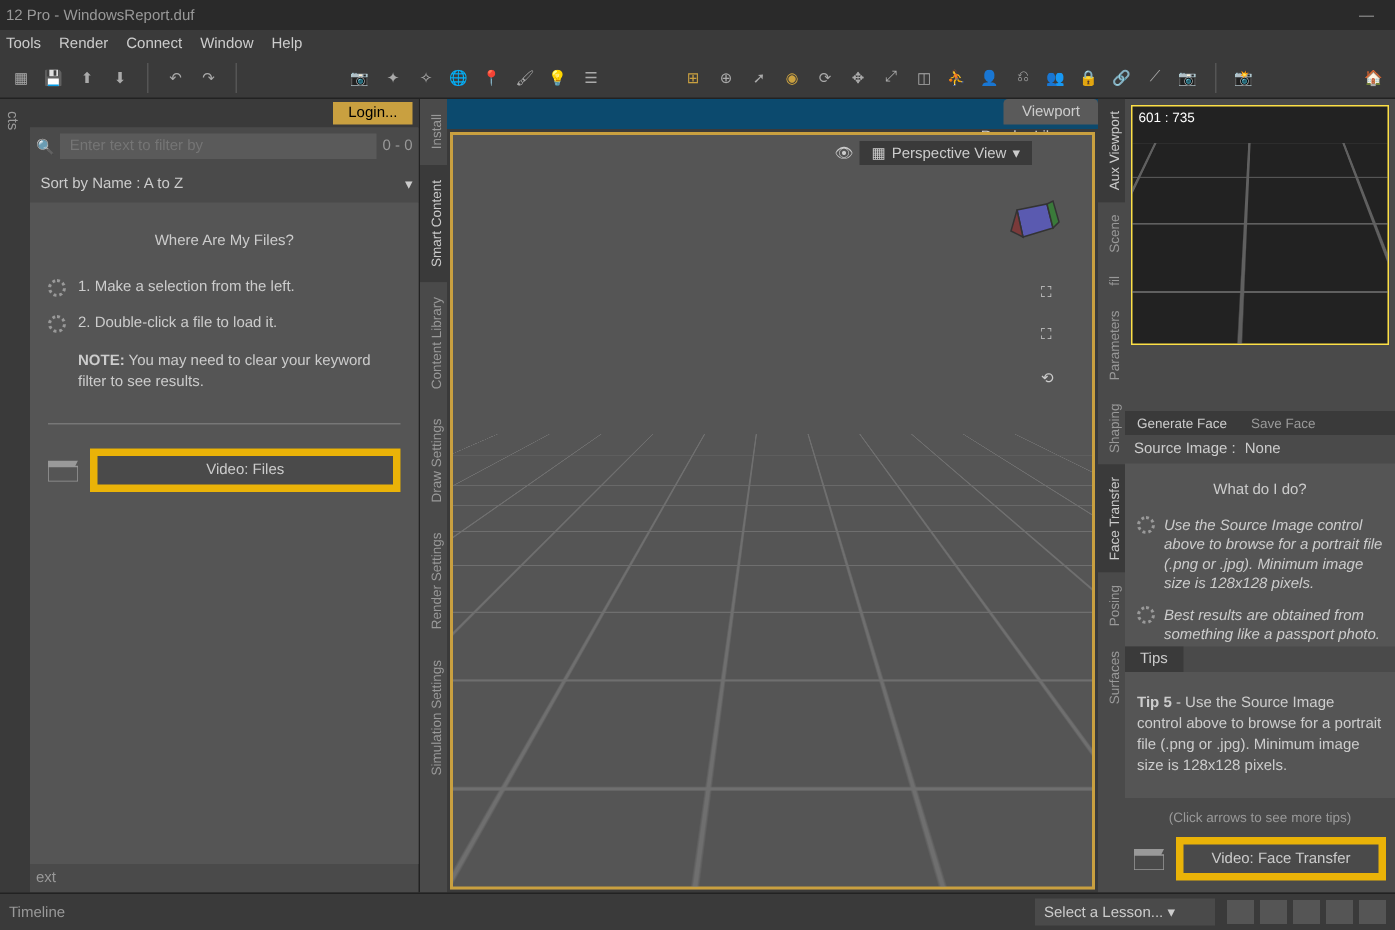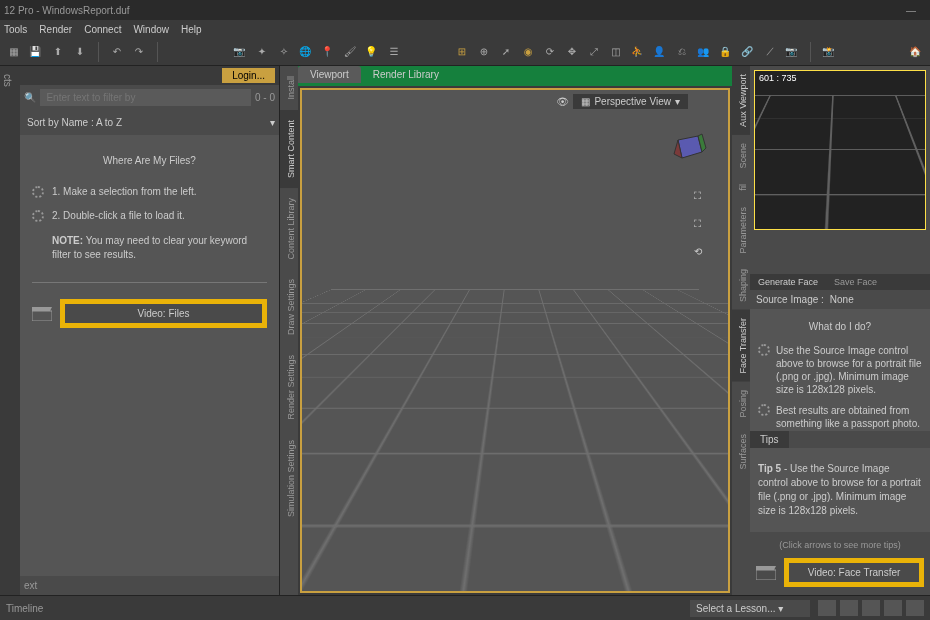--- a/index.html
+++ b/index.html
@@ -32,21 +32,21 @@
 .video-row { display: flex; align-items: center; gap: 8px; margin-bottom: 8px; }
 .clap-icon { width: 20px; height: 14px; color: #999; }
 .video-btn { flex: 1; background: #4a4a4a; border: 5px solid #eab308; color: #ccc; padding: 4px; text-align: center; cursor: pointer; }
 .bottom-left { height: 230px; background: #555; border-top: 1px solid #333; }
 .bottom-left .tabs { display: flex; background: #4a4a4a; }
 .bottom-left .tab { padding: 4px 10px; color: #999; cursor: pointer; }
 .vert-strip { width: 18px; background: #4a4a4a; display: flex; flex-direction: column; }
 .vert-strip .vtab { writing-mode: vertical-lr; transform: rotate(180deg); padding: 10px 2px; text-align: center; cursor: pointer; color: #999; font-size: 9px; }
 .vert-strip .vtab.active { background: #3a3a3a; color: #ccc; }
 .viewport-area { flex: 1; background: #3a3a3a; display: flex; flex-direction: column; }
-.vp-tabs { display: flex; background: #15803d; height: 20px; align-items: flex-start; }
+.vp-tabs { display: flex; background: #0c4a6e; height: 20px; align-items: flex-end; flex-direction: column; }
 .vp-tab { padding: 3px 12px; color: #ccc; cursor: pointer; border-radius: 3px 3px 0 0; }
 .vp-tab.active { background: #5a5a5a; }
 .viewport { flex: 1; background: #555; border: 2px solid #c9a040; position: relative; overflow: hidden; margin: 2px; }
 .grid-bg { position: absolute; inset: 0; background:
   linear-gradient(#888 1px, transparent 1px) 0 0 / 100% 40px,
   linear-gradient(90deg, #888 1px, transparent 1px) 0 0 / 40px 100%;
   transform: perspective(400px) rotateX(60deg) scale(2.5); transform-origin: center 70%; opacity: 0.5; }
 .vp-toolbar { position: absolute; top: 4px; right: 40px; display: flex; gap: 4px; align-items: center; }
 .vp-dropdown { background: #3a3a3a; color: #ccc; padding: 2px 8px; display: flex; gap: 4px; align-items: center; cursor: pointer; }
 .vp-cube { position: absolute; top: 40px; right: 20px; width: 40px; height: 40px; }
@@ -58,21 +58,21 @@
 .right-panel { width: 180px; background: #4a4a4a; display: flex; flex-direction: column; }
 .aux-vp { height: 160px; background: #222; border: 1px solid #fde047; margin: 4px; position: relative; overflow: hidden; }
 .aux-vp .grid-bg { opacity: 0.6; }
 .aux-coord { position: absolute; top: 2px; left: 4px; color: #fff; font-size: 9px; z-index: 2; }
 .right-tabs { display: flex; background: #3a3a3a; }
 .right-tab { padding: 3px 8px; cursor: pointer; color: #999; font-size: 9px; }
 .right-tab.active { color: #ccc; }
 .source-row { display: flex; padding: 4px 6px; gap: 6px; color: #ccc; background: #4a4a4a; }
 .right-content { flex: 1; background: #555; padding: 12px 8px; overflow: hidden; }
 .what-title { text-align: center; margin-bottom: 12px; }
-.bullet-item { display: flex; gap: 6px; margin-bottom: 8px; line-height: 1.3; }
+.bullet-item { display: flex; gap: 6px; margin-bottom: 8px; line-height: 1.3; font-style: italic; }
 .tips-tab { background: #3a3a3a; padding: 3px 10px; display: inline-block; color: #ccc; }
 .tips-content { background: #555; padding: 14px 8px; line-height: 1.4; }
 .click-arrows { text-align: center; color: #999; margin: 8px 0; font-size: 9px; }
 .bottom-bar { position: absolute; bottom: 0; left: 0; right: 0; height: 25px; background: #3a3a3a; display: flex; align-items: center; padding: 0 6px; border-top: 1px solid #222; }
 .timeline-label { color: #999; }
 .lesson-select { margin-left: auto; background: #4a4a4a; border: none; color: #ccc; padding: 3px 6px; width: 120px; cursor: pointer; }
 .bottom-icons { display: flex; gap: 4px; margin-left: 8px; }
 .bottom-icons .bi { width: 18px; height: 16px; background: #555; cursor: pointer; }
 svg { display: block; }
 .xt-lbl { color: #999; padding: 4px; }

